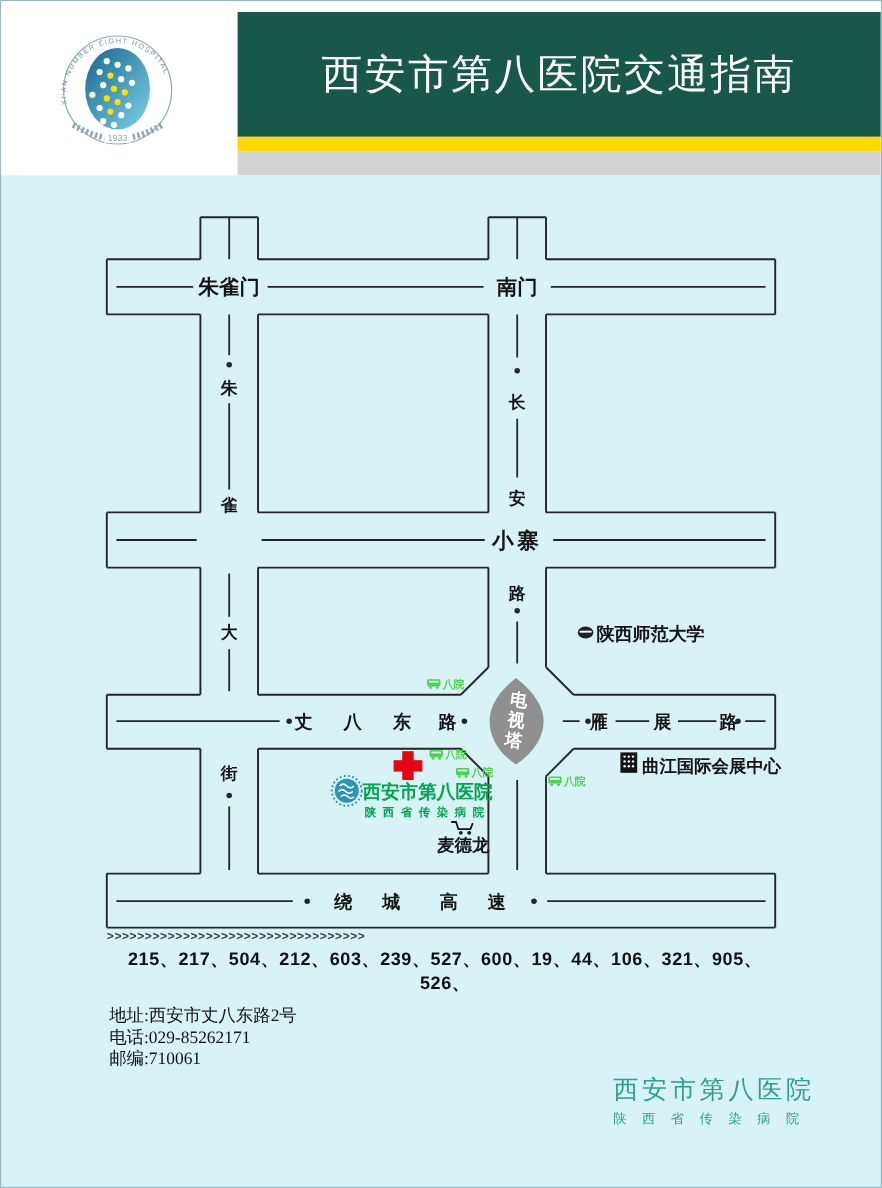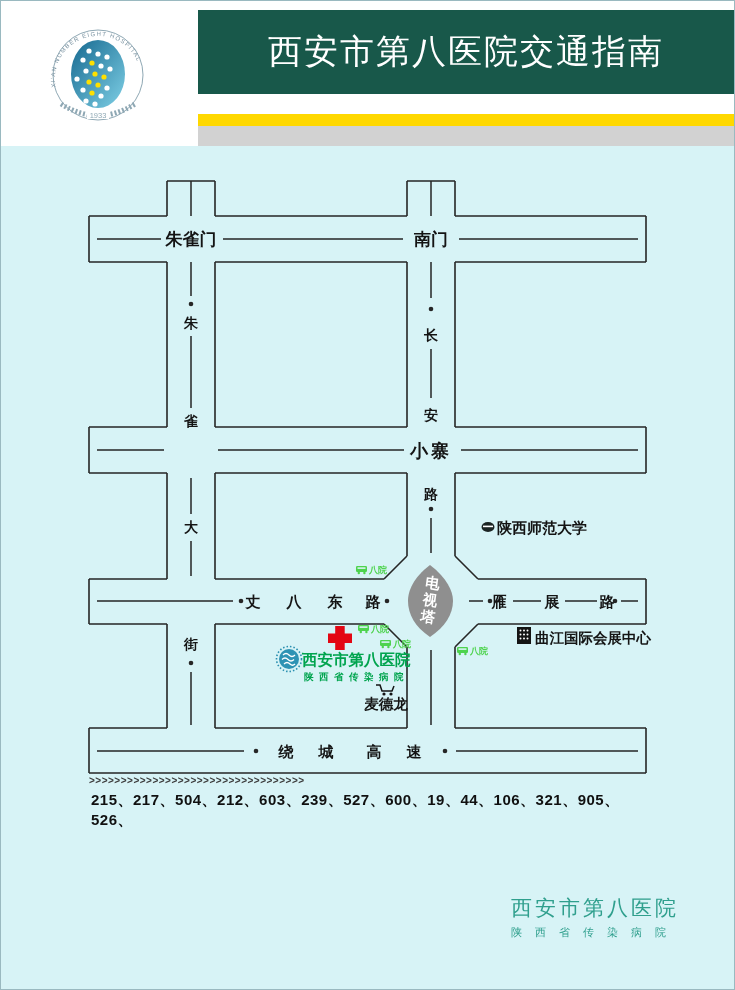--- a/index.html
+++ b/index.html
@@ -5,35 +5,35 @@
   html,body{margin:0;padding:0;}
   .page{
     position:relative;width:735px;height:990px;
     background:#d7f3f6;border:1px solid #9ab9c0;box-sizing:border-box;
     overflow:hidden;font-family:"Liberation Sans",sans-serif;
   }
   
   .header{position:absolute;left:0;top:0;width:735px;height:145px;background:#ffffff;}
   .logo-box{position:absolute;left:0;top:0;width:197px;height:145px;background:#ffffff;}
   .banner{
-    position:absolute;left:197px;top:9px;width:536px;height:84px;background:#18584a;
+    position:absolute;left:197px;top:9px;width:536px;height:104px;background:#18584a;
     display:flex;align-items:center;justify-content:center;
   }
   .banner .title{color:#ffffff;font-size:34px;letter-spacing:2px;font-weight:400;}
   .stripe-yellow{position:absolute;left:197px;top:113px;width:536px;height:12px;background:#ffd800;}
   .stripe-gray{position:absolute;left:197px;top:125px;width:536px;height:20px;background:#d2d2d2;}
   
   #map-svg{position:absolute;left:0;top:145px;}
   #map-svg text{font-family:"Liberation Sans",sans-serif;}
   .roadline{stroke:#262626;stroke-width:1.6;fill:none;}
   .centerline{stroke:#262626;stroke-width:1.5;fill:none;}
   .rlabel{font-weight:bold;fill:#141414;}
   
   .arrows{position:absolute;left:88px;top:774px;font-size:10px;font-weight:bold;color:#3c3c3c;letter-spacing:0.5px;}
-  .businfo{position:absolute;left:90px;top:789px;width:560px;font-size:15px;font-weight:bold;color:#101010;line-height:20px;letter-spacing:0.5px;}
+  .businfo{position:absolute;left:90px;top:789px;width:560px;font-size:15px;font-weight:bold;color:#101010;line-height:20px;letter-spacing:0.5px;text-align:center;}
   .addr{position:absolute;left:90px;top:837px;font-family:"Liberation Serif",serif;font-size:14.5px;color:#101010;line-height:18px;}
   .org{position:absolute;left:510px;top:893px;width:174px;text-align:left;color:#2f9f8d;}
   .org .org-name{font-size:21px;letter-spacing:3px;font-weight:400;}
   .org .org-sub{font-size:11px;letter-spacing:13px;margin-top:3px;white-space:nowrap;}
 </style>
 </head>
 <body>
 
 <div class="page">
 
@@ -252,19 +252,24 @@
       </g>
     </g>
   </svg>
 
   <div class="arrows">&gt;&gt;&gt;&gt;&gt;&gt;&gt;&gt;&gt;&gt;&gt;&gt;&gt;&gt;&gt;&gt;&gt;&gt;&gt;&gt;&gt;&gt;&gt;&gt;&gt;&gt;&gt;&gt;&gt;&gt;&gt;&gt;&gt;&gt;</div>
 
   <div class="businfo">
     <div>215、217、504、212、603、239、527、600、19、44、106、321、905、526、</div>
   </div>
 
+  <div class="addr">
+    <div>地址:西安市丈八东路2号</div>
+    <div>电话:029-85262171</div>
+    <div>邮编:710061</div>
+  </div>
 
   <div class="org">
     <div class="org-name">西安市第八医院</div>
     <div class="org-sub">陕西省传染病院</div>
   </div>
 
 </div>
 
 </body></html>

